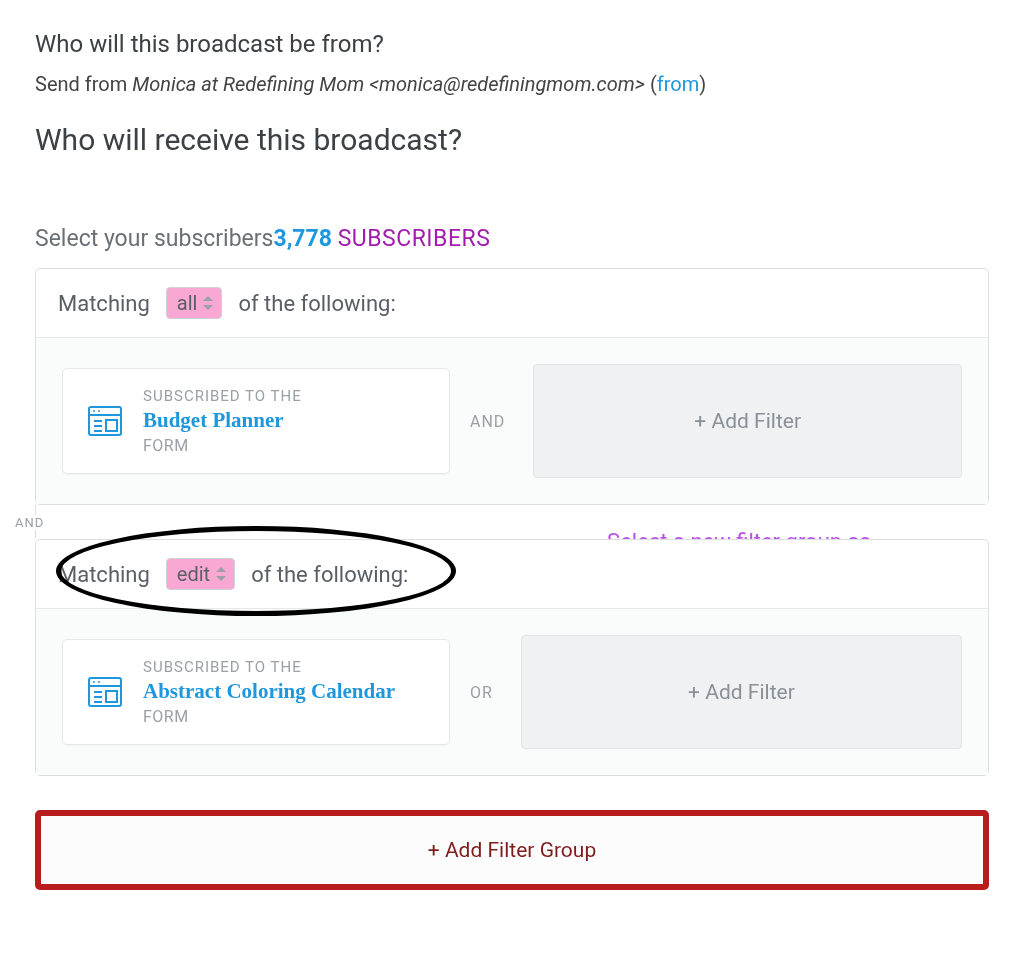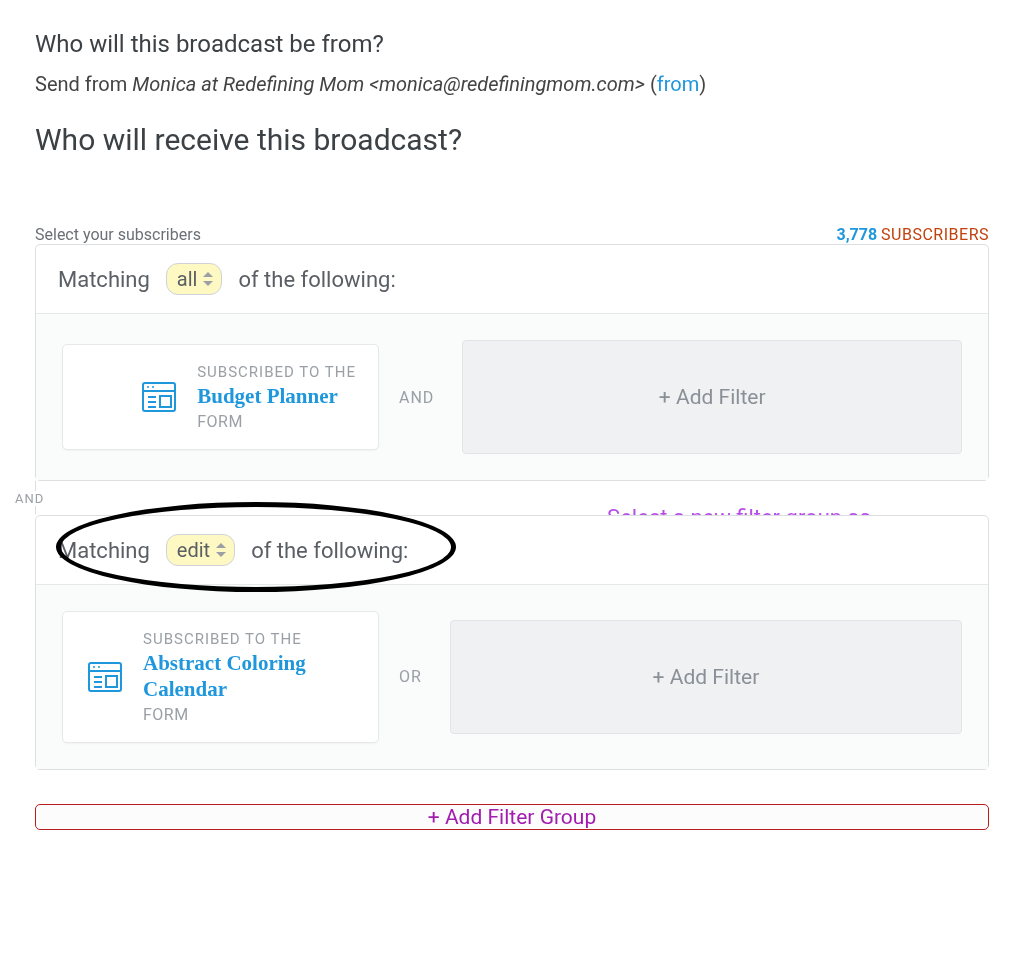--- a/index.html
+++ b/index.html
@@ -24,52 +24,52 @@
   .sendfrom .italic { font-style: italic; }
   .sendfrom a { color: #1e97dc; text-decoration: none; }
   h2.heading2 {
     font-size: 30px;
     font-weight: 400;
     color: #3c4146;
     margin-bottom: 68px;
   }
   .subbar {
     display: flex;
-    justify-content: space-between;
     align-items: baseline;
-    font-size: 16px;
+    font-size: 23px;
     color: #6b7076;
+    margin-bottom: 16px;
   }
   .subbar .count { color: #1e97dc; font-weight: 700; }
-  .subbar .subtxt { color: #c2410c; letter-spacing: 0.5px; }
+  .subbar .subtxt { color: #a21caf; letter-spacing: 0.5px; }
 
   .group {
     border: 1px solid #dcdfe2;
     border-radius: 5px;
     background: #fff;
     position: relative;
   }
   .group-header {
     padding: 18px 22px;
     border-bottom: 1px solid #e6e8ea;
     font-size: 22px;
     color: #5a5f65;
     display: flex;
     align-items: center;
     gap: 16px;
   }
   .match-select {
     display: inline-flex;
     align-items: center;
     border: 1px solid #cfd3d7;
-    border-radius: 12px;
+    border-radius: 4px;
     padding: 3px 8px 3px 10px;
     font-size: 20px;
     color: #5a5f65;
-    background: #fef9c3;
+    background: #f9a8d4;
     cursor: pointer;
     gap: 6px;
   }
   .sorticon {
     display: inline-block;
     position: relative;
     width: 10px;
     height: 14px;
   }
   .sorticon::before, .sorticon::after {
@@ -91,22 +91,21 @@
   }
   .filter-card {
     background: #fff;
     border: 1px solid #e6e8ea;
     border-radius: 5px;
     box-shadow: 0 1px 2px rgba(0,0,0,0.04);
     padding: 18px 22px;
     display: flex;
     align-items: center;
     gap: 18px;
-    width: 317px;
-    justify-content: flex-end;
+    width: 388px;
   }
   .form-icon svg { display: block; }
   .filter-text { display: flex; flex-direction: column; gap: 2px; }
   .filter-eyebrow {
     font-size: 15px;
     letter-spacing: 1px;
     color: #9aa0a6;
   }
   .filter-title {
     font-size: 21px;
@@ -156,26 +155,27 @@
     left: -20px;
     top: 10px;
     font-size: 13px;
     color: #9aa0a6;
     letter-spacing: 1px;
     background: #fff;
   }
 
   .add-group {
     margin-top: 34px;
-    border: 1px solid #b91c1c;
+    border: 6px solid #b91c1c;
     border-radius: 5px;
     background: #fcfcfc;
-    color: #a21caf;
+    color: #7f1d1d;
     font-size: 21px;
     text-align: center;
+    padding: 22px;
     cursor: pointer;
   }
 
   
   .annotation-ellipse {
     position: absolute;
     border: 5px solid #000;
     border-radius: 50%;
     pointer-events: none;
   }

